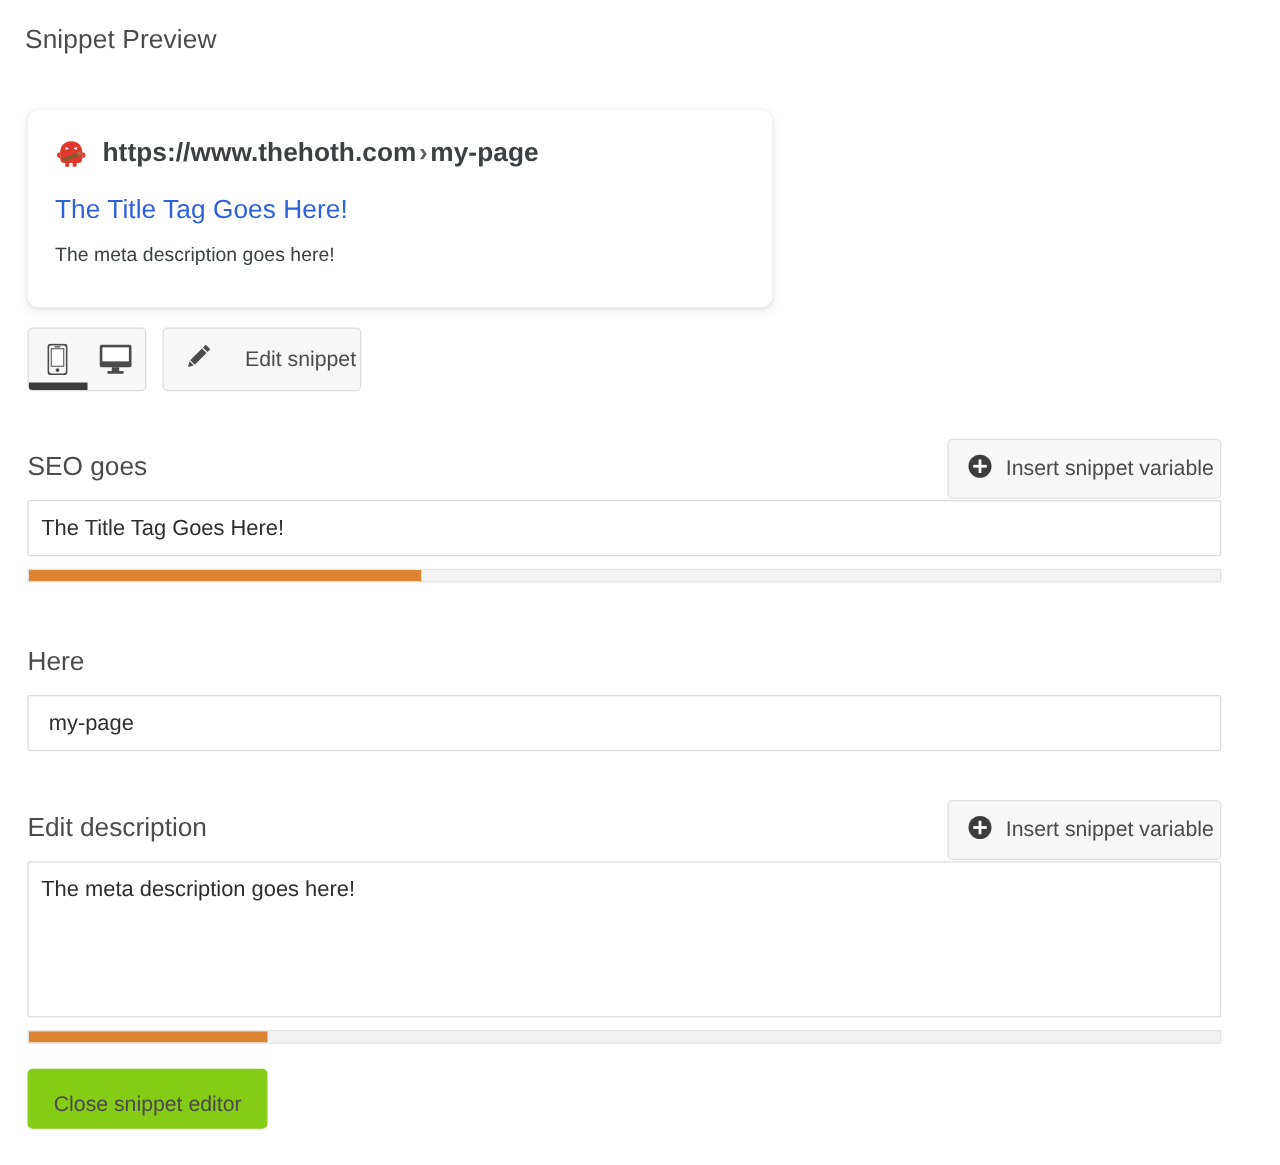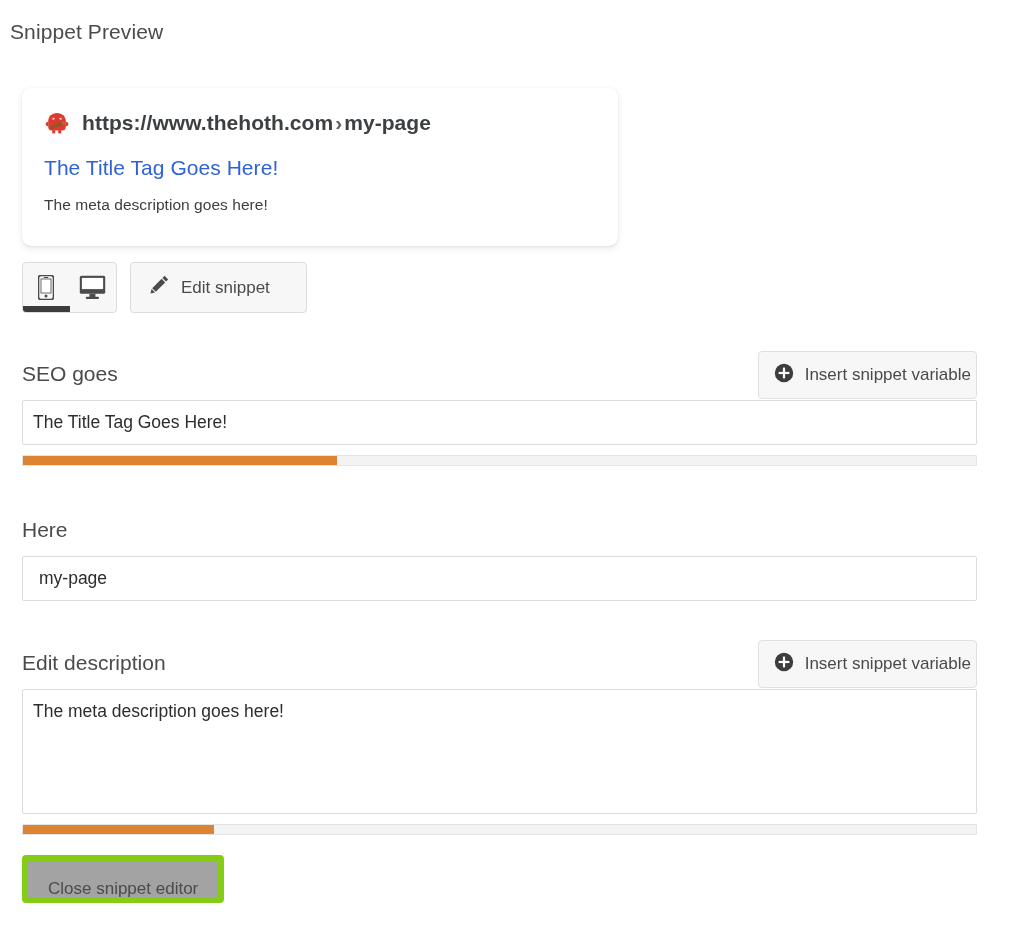--- a/index.html
+++ b/index.html
@@ -17,21 +17,21 @@
   .page {
     position: relative;
     width: 1024px;
     height: 932px;
     background: #fff;
   }
 
   
   .section-heading {
     position: absolute;
-    left: 10px;
+    left: 20px;
     top: 18px;
     font-size: 21px;
     line-height: 28px;
     color: #4b4b4b;
     font-weight: 400;
     letter-spacing: 0.1px;
   }
 
   
   .preview-card {
@@ -125,23 +125,23 @@
     left: 0;
     bottom: 0;
     width: 47px;
     height: 6px;
     background: #3c3c3c;
   }
 
   .edit-snippet-btn {
     display: flex;
     align-items: center;
-    gap: 11px;
+    gap: 26px;
     height: 51px;
-    padding: 0 36px 0 17px;
+    padding: 0 3px 0 17px;
     background: #f7f7f7;
     border: 1px solid #dcdcdc;
     border-radius: 4px;
     font-size: 17px;
     color: #4b4b4b;
     cursor: pointer;
     font-family: "Liberation Sans", sans-serif;
   }
 
   
@@ -234,22 +234,22 @@
     background: #dd8432;
   }
 
   
   .close-editor-btn {
     position: absolute;
     left: 22px;
     top: 855px;
     height: 48px;
     padding: 18px 20px;
-    background: #a3a3a3;
-    border: 6px solid #84cc16;
+    background: #84cc16;
+    border: 1px solid #84cc16;
     border-radius: 4px;
     font-size: 17px;
     color: #4b4b4b;
     cursor: pointer;
     font-family: "Liberation Sans", sans-serif;
   }
 </style>
 </head>
 <body>
 

